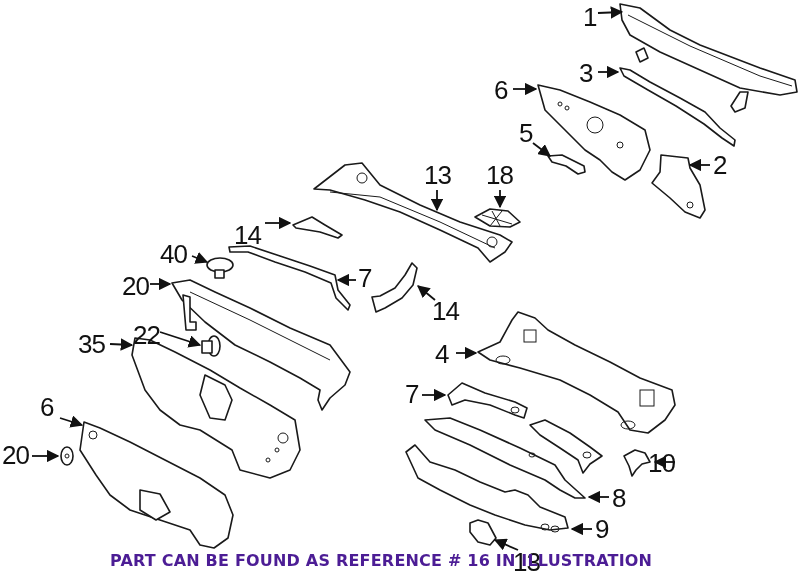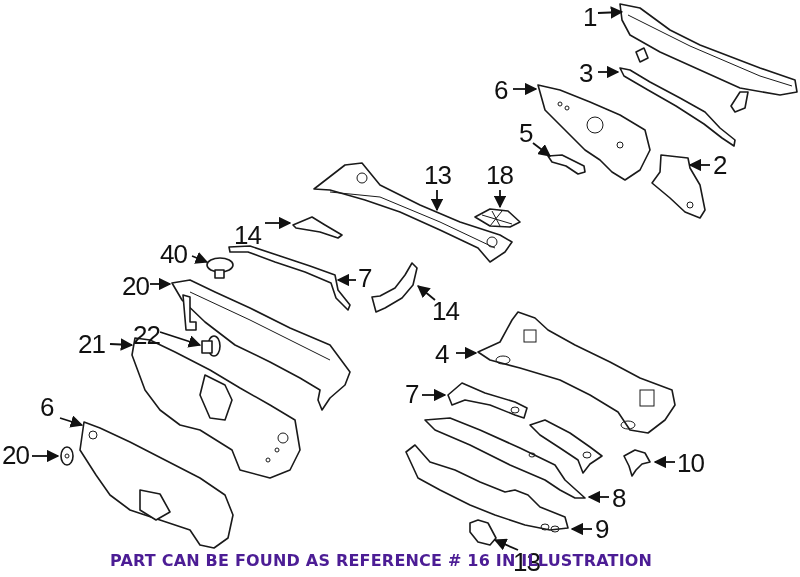--- a/index.html
+++ b/index.html
@@ -174,27 +174,27 @@
 
 <div class="callout-num" style="left:583px;top:4px">1</div>
 <div class="callout-num" style="left:713px;top:152px">2</div>
 <div class="callout-num" style="left:579px;top:60px">3</div>
 <div class="callout-num" style="left:435px;top:341px">4</div>
 <div class="callout-num" style="left:519px;top:120px">5</div>
 <div class="callout-num" style="left:494px;top:77px">6</div>
 <div class="callout-num" style="left:405px;top:381px">7</div>
 <div class="callout-num" style="left:612px;top:485px">8</div>
 <div class="callout-num" style="left:595px;top:516px">9</div>
-<div class="callout-num" style="left:677px;top:450px">10</div>
+<div class="callout-num" style="left:648px;top:450px">10</div>
 <div class="callout-num" style="left:513px;top:549px">13</div>
 <div class="callout-num" style="left:424px;top:162px">13</div>
 <div class="callout-num" style="left:486px;top:162px">18</div>
 <div class="callout-num" style="left:234px;top:222px">14</div>
 <div class="callout-num" style="left:358px;top:265px">7</div>
 <div class="callout-num" style="left:432px;top:298px">14</div>
 <div class="callout-num" style="left:40px;top:394px">6</div>
 <div class="callout-num" style="left:2px;top:442px">20</div>
 <div class="callout-num" style="left:122px;top:273px">20</div>
 <div class="callout-num" style="left:160px;top:241px">40</div>
-<div class="callout-num" style="left:78px;top:331px">21</div>
+<div class="callout-num" style="left:78px;top:331px">35</div>
 <div class="callout-num" style="left:133px;top:322px">22</div>
 
 <div class="caption">PART CAN BE FOUND AS REFERENCE # 16 IN ILLUSTRATION</div>
 
 </body></html>

